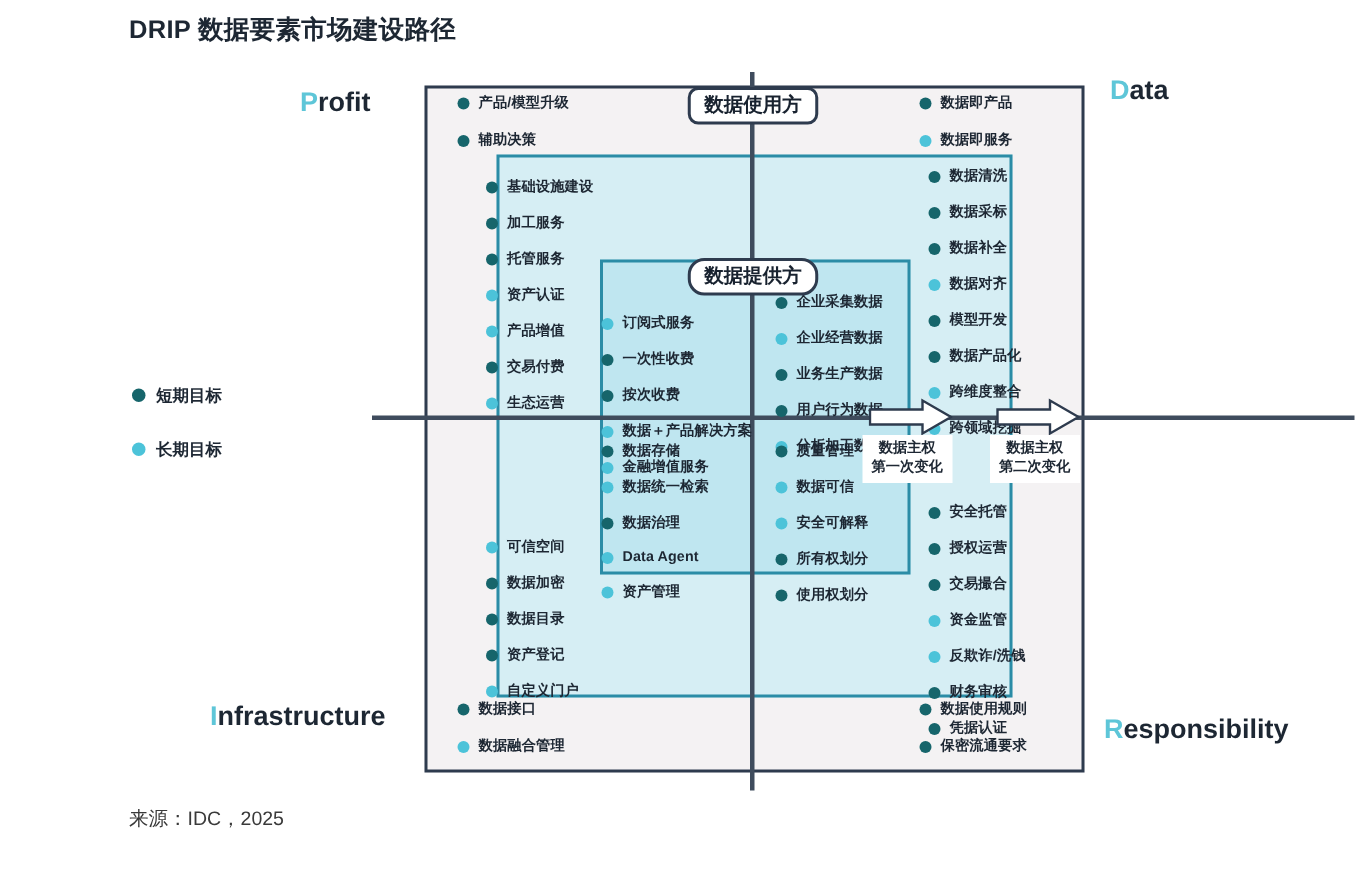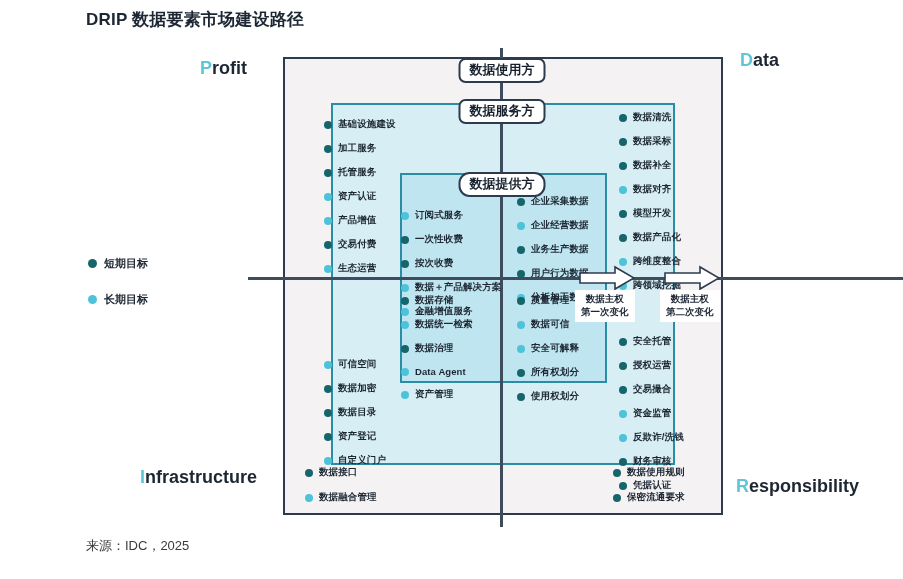--- a/index.html
+++ b/index.html
@@ -122,20 +122,40 @@
 
   <div class="legend-item" id="legend-short">
     <span class="dot short"></span>
     <span>短期目标</span>
   </div>
   <div class="legend-item" id="legend-long">
     <span class="dot long"></span>
     <span>长期目标</span>
   </div>
 
+  <div class="blist" id="list-user-left">
+      <div class="row">
+        <span class="bdot" style="background: rgb(22, 101, 107);"></span>
+        <span class="btxt">产品/模型升级</span>
+      </div>
+      <div class="row">
+        <span class="bdot" style="background: rgb(22, 101, 107);"></span>
+        <span class="btxt">辅助决策</span>
+      </div>
+    </div>
+  <div class="blist" id="list-user-right">
+      <div class="row">
+        <span class="bdot" style="background: rgb(22, 101, 107);"></span>
+        <span class="btxt">数据即产品</span>
+      </div>
+      <div class="row">
+        <span class="bdot" style="background: rgb(76, 195, 217);"></span>
+        <span class="btxt">数据即服务</span>
+      </div>
+    </div>
   <div class="blist" id="list-service-left">
       <div class="row">
         <span class="bdot" style="background: rgb(22, 101, 107);"></span>
         <span class="btxt">基础设施建设</span>
       </div>
       <div class="row">
         <span class="bdot" style="background: rgb(22, 101, 107);"></span>
         <span class="btxt">加工服务</span>
       </div>
       <div class="row">
@@ -363,18 +383,17 @@
   <div class="sov-label" id="sov-label-1">
     <div>数据主权</div>
     <div>第一次变化</div>
   </div>
   <div class="sov-label" id="sov-label-2">
     <div>数据主权</div>
     <div>第二次变化</div>
   </div>
 
   <div class="pill" id="pill-user">数据使用方</div>
-  <div class="pill" id="pill-service">数据服务方</div>
   <div class="pill" id="pill-provider">数据提供方</div>
 
   <div id="source-note">来源：IDC，2025</div>
 
 </div>
 
 </body></html>

